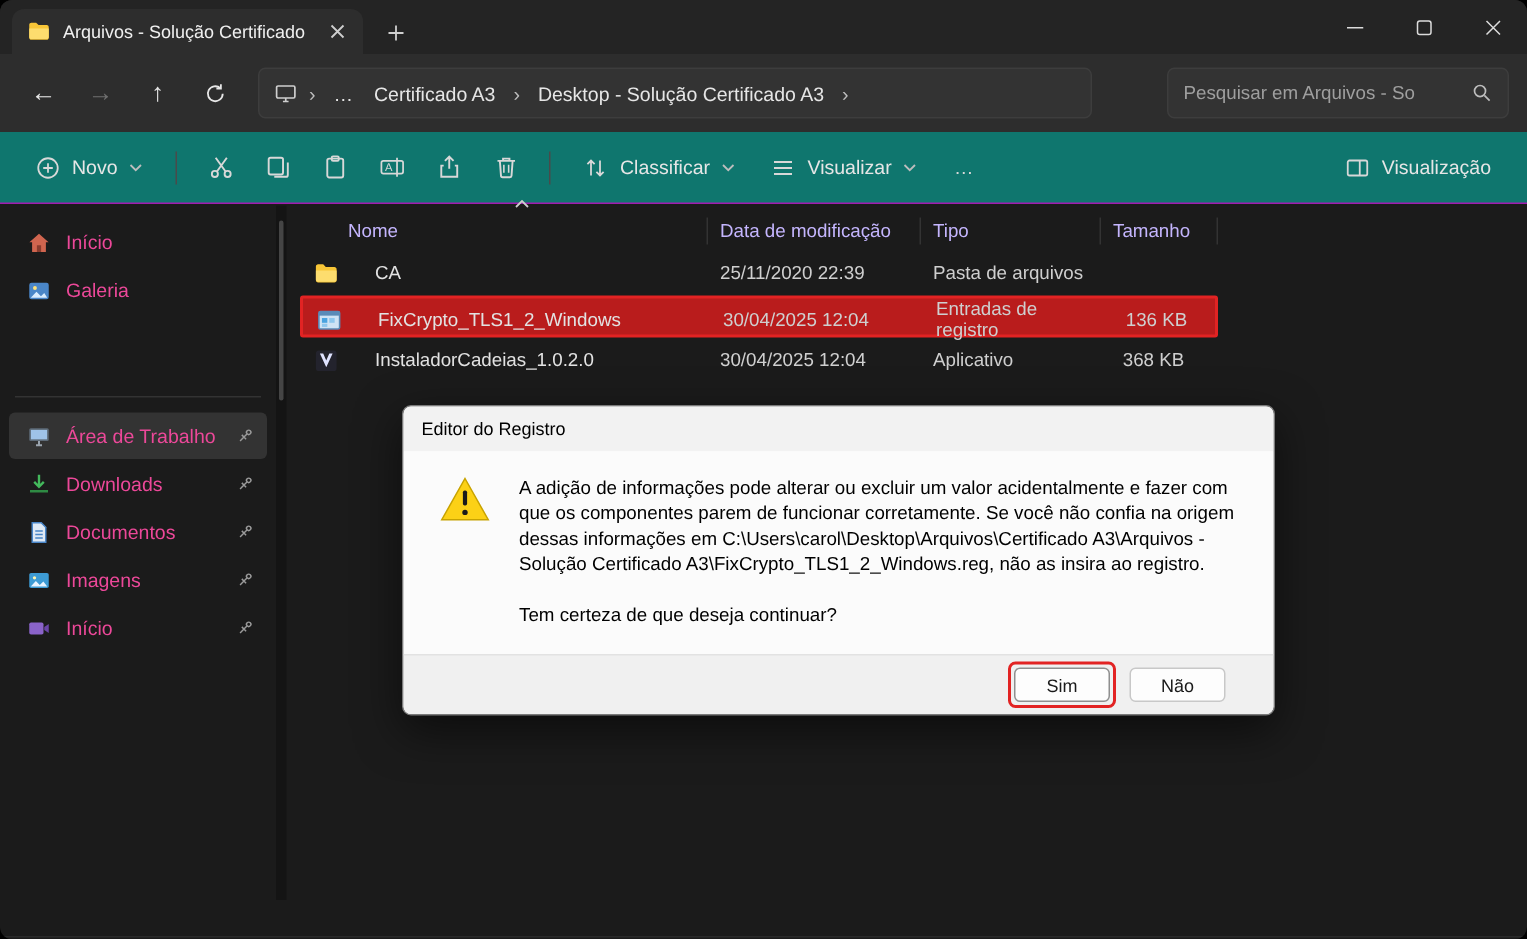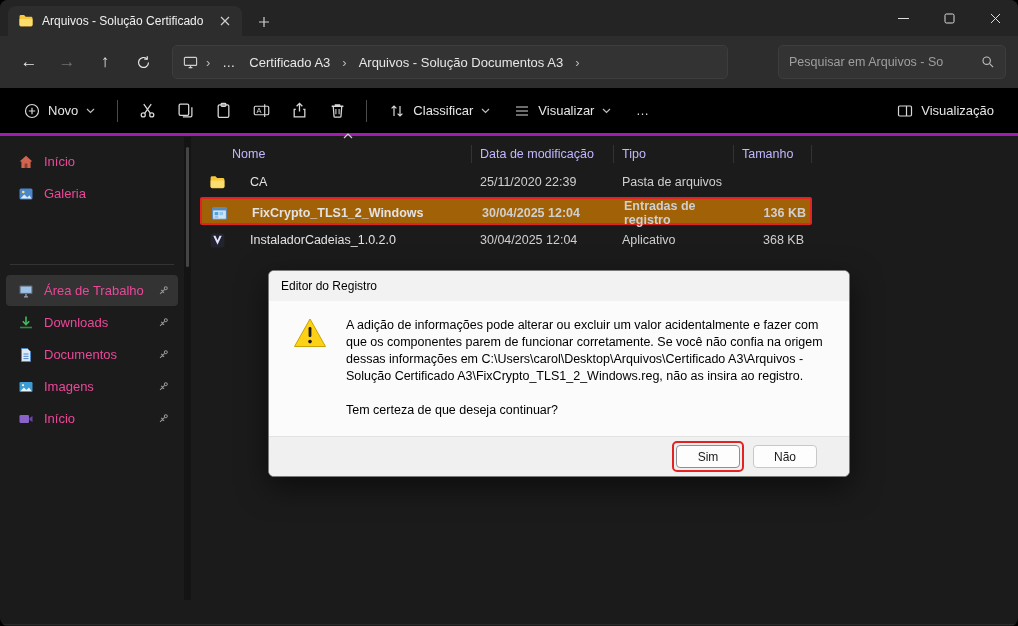--- a/index.html
+++ b/index.html
@@ -20,21 +20,21 @@
   .navbar{ position:absolute; left:0; top:36px; width:100%; height:52px; background:#2d2d2d; display:flex; align-items:center; gap:4px; padding:0 12px; }
   .nav-btn{ width:34px; height:34px; border-radius:4px; display:flex; align-items:center; justify-content:center; font-size:17px; color:#e6e6e6; }
   .nav-btn.disabled{ color:#6f6f6f; }
   .crumbbar{ height:34px; flex:0 0 556px; margin-left:8px; background:#333333; border:1px solid #3d3d3d; border-radius:5px; display:flex; align-items:center; gap:6px; padding:0 10px; font-size:13px; color:#e6e6e6; }
   .crumb-sep{ color:#bdbdbd; font-size:13px; padding:0 2px; }
   .crumb{ padding:2px 4px; border-radius:3px; white-space:nowrap; }
   .searchbar{ height:34px; margin-left:auto; width:228px; background:#333333; border:1px solid #3d3d3d; border-radius:5px; display:flex; align-items:center; padding:0 10px; font-size:12.5px; color:#9f9f9f; gap:0; }
   .searchbar .ph{ flex:1; white-space:nowrap; overflow:hidden; }
 
   
-  .toolbar{ position:absolute; left:0; top:88px; width:100%; height:48px; background:#000000; border-bottom:3px solid #a21caf; display:flex; align-items:center; padding:0 14px; gap:4px; font-size:13px; }
+  .toolbar{ position:absolute; left:0; top:88px; width:100%; height:48px; background:#0f766e; border-bottom:1px solid #a21caf; display:flex; align-items:center; padding:0 14px; gap:4px; font-size:13px; }
   .tool-btn{ height:34px; display:flex; align-items:center; gap:8px; padding:0 10px; border-radius:4px; color:#e6e6e6; }
   .tool-ic{ width:34px; height:34px; display:flex; align-items:center; justify-content:center; border-radius:4px; color:#d8d8d8; }
   .tb-divider{ width:1px; height:22px; background:#4a4a4a; margin:0 8px; }
   .toolbar .right{ margin-left:auto; }
   svg.ti{ display:block; }
 
   
   .content-bg{ position:absolute; left:0; top:137px; width:100%; height:463px; background:#1b1b1b; }
   .sidebar{ position:absolute; left:0; top:137px; width:184px; height:463px; padding-top:8px; }
   .gutter{ position:absolute; left:184px; top:137px; width:7px; height:463px; background:#141414; }
@@ -48,22 +48,22 @@
 
   
   .filearea{ position:absolute; left:191px; top:137px; width:827px; height:463px; padding:4px 0 0 9px; }
   .sort-caret{ position:absolute; left:152px; top:-4px; color:#cfcfcf; }
   .listheader{ position:relative; display:grid; grid-template-columns:272px 142px 120px 78px; width:612px; height:26px; align-items:center; font-size:12.5px; color:#c4b5fd; }
   .listheader .hcell{ padding-left:8px; border-right:1px solid #333; height:18px; display:flex; align-items:center; }
   .listheader .hcell.first{ padding-left:32px; }
   .frow{ display:grid; grid-template-columns:272px 142px 120px 78px; width:612px; height:28px; align-items:center; font-size:12.5px; color:#e2e2e2; margin-top:1px; border-radius:2px; }
   .frow .name{ display:flex; align-items:center; gap:24px; padding-left:9px; white-space:nowrap; overflow:hidden; }
   .frow .cell{ padding-left:8px; color:#cfcfcf; }
-  .frow .size{ text-align:right; padding-right:8px; color:#cfcfcf; }
-  .frow.selected{ background:#a16207; border:2px solid #e22323;font-weight:bold; }
+  .frow .size{ text-align:center; padding-right:8px; color:#cfcfcf; }
+  .frow.selected{ background:#b91c1c; border:2px solid #e22323; }
 
   
   .dialog{ position:absolute; left:268px; top:270px; width:582px; background:#ffffff; border:1px solid #7a7a7a; border-radius:6px; box-shadow:0 10px 30px rgba(0,0,0,.55); color:#1a1a1a; overflow:hidden; z-index:20; }
   .dlg-title{ height:30px; background:#f2f2f2; display:flex; align-items:center; padding:0 12px; font-size:12px; color:#000; }
   .dlg-body{ background:#fbfbfb; padding:16px 22px 18px 24px; display:flex; gap:19px; }
   .dlg-text{ font-size:12.5px; line-height:1.35; width:502px; color:#000; }
   .dlg-question{ margin-top:17px; }
   .dlg-buttons{ height:40px; background:#f0f0f0; border-top:1px solid #e2e2e2; display:flex; align-items:center; justify-content:flex-end; gap:9px; padding-right:32px; }
   .dlg-btn{ min-width:64px; height:23px; font-size:12px; background:#fdfdfd; border:1px solid #c8c8c8; border-radius:4px; display:flex; align-items:center; justify-content:center; color:#1a1a1a; }
   .dlg-btn.default{ border-color:#8f8f8f; }
@@ -142,21 +142,21 @@
       <span>
         <svg class="ti" width="15" height="15" viewBox="0 0 16 16">
             <rect x="1.5" y="2.5" width="13" height="8.5" rx="1" fill="none" stroke="#cfcfcf" stroke-width="1.2"></rect>
             <path d="M6 13.5h4M8 11v2.5" stroke="#cfcfcf" stroke-width="1.2"></path>
           </svg>
       </span>
       <span class="crumb-sep">›</span>
       <span class="crumb">…</span>
       <span class="crumb">Certificado A3</span>
       <span class="crumb-sep">›</span>
-      <span class="crumb">Arquivos - Solução Documentos A3</span>
+      <span class="crumb">Desktop - Solução Certificado A3</span>
       <span class="crumb-sep">›</span>
     </div>
     <div class="searchbar">
       <span class="ph">Pesquisar em Arquivos - So</span>
       <span>
         <svg class="ti" width="14" height="14" viewBox="0 0 16 16">
             <circle cx="6.5" cy="6.5" r="4.2" fill="none" stroke="#bdbdbd" stroke-width="1.3"></circle>
             <path d="M9.8 9.8l4 4" stroke="#bdbdbd" stroke-width="1.3"></path>
           </svg>
       </span>

